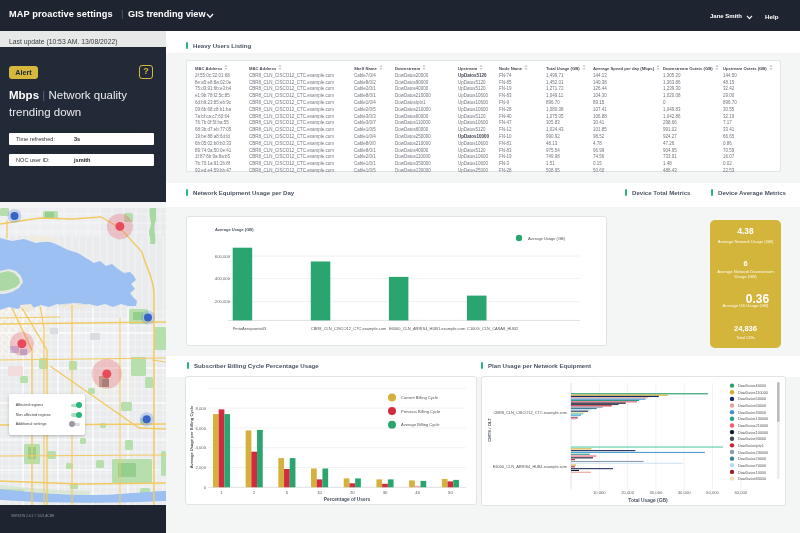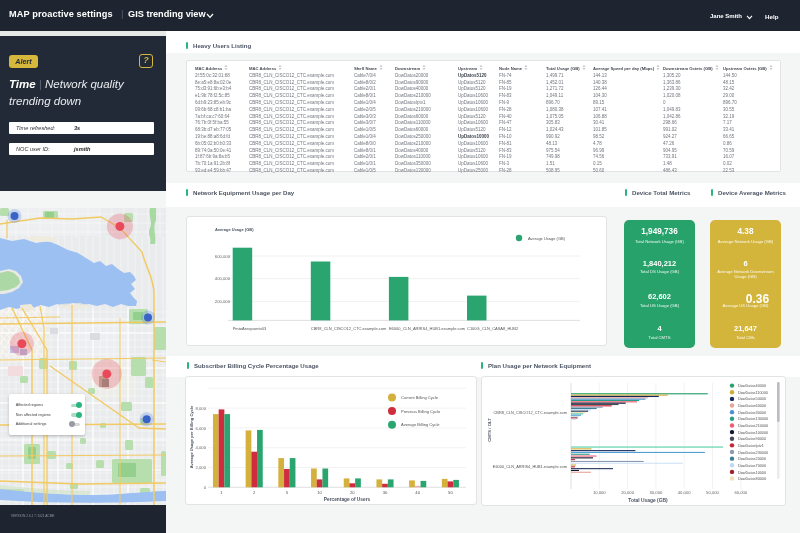--- a/index.html
+++ b/index.html
@@ -22,24 +22,24 @@
       </svg>
 <span class="abs" style="left:710px;top:13px;font-size:6px;font-weight:bold;">Jane Smith</span>
 <svg class="abs" style="left:746px;top:15px;" width="7" height="5">
         <path d="M1,0.8 L3.5,3.6 L6,0.8" stroke="#fff" stroke-width="1.1" fill="none"></path>
       </svg>
 <span class="abs" style="left:765px;top:13px;font-size:6.2px;font-weight:bold;">Help</span>
 </div>
 <div class="abs" style="left:0;top:31px;width:166px;height:22px;background:#e7e8e8;border-bottom:1px solid #d5d6d8;">
 <span class="abs" style="left:9px;top:7px;font-size:6.8px;color:#3a3f46;">Last update (10:53 AM. 13/08/2022)</span>
 </div>
-<div class="abs" style="left:0;top:36px;width:166px;height:155px;background:#222a38;color:#fff;font-style:italic;">
+<div class="abs" style="left:0;top:47px;width:166px;height:155px;background:#222a38;color:#fff;">
 <div class="abs" style="left:9px;top:19px;width:29px;height:13px;background:#d6b93c;border-radius:3px;text-align:center;line-height:13px;font-size:7.2px;font-weight:bold;color:#222a38;">Alert</div>
 <div class="abs" style="left:139px;top:18px;width:14px;height:14px;border:1.3px solid #d6b93c;border-radius:3px;text-align:center;line-height:11px;font-size:9px;font-weight:bold;color:#d6b93c;">?</div>
-<div class="abs" style="left:9px;top:40px;width:150px;font-size:11.5px;line-height:17px;color:#e9ebee;"><b style="color:#fff;">Time</b> <span style="color:#5a6473;">|</span> Network quality trending down</div>
+<div class="abs" style="left:9px;top:40px;width:150px;font-size:11.5px;line-height:17px;color:#e9ebee;"><b style="color:#fff;">Mbps</b> <span style="color:#5a6473;">|</span> Network quality trending down</div>
 <div class="abs" style="left:9px;top:86px;width:145px;height:12px;background:#fff;border-radius:1px;">
   <span class="abs" style="left:7px;top:3px;font-size:5.6px;color:#333;">Time refreshed:</span>
   <span class="abs" style="left:65px;top:3px;font-size:5.6px;font-weight:bold;color:#222;">3s</span>
 </div>
 <div class="abs" style="left:9px;top:107px;width:145px;height:12px;background:#fff;border-radius:1px;">
   <span class="abs" style="left:7px;top:3px;font-size:5.6px;color:#333;">NOC user ID:</span>
   <span class="abs" style="left:65px;top:3px;font-size:5.6px;font-weight:bold;color:#222;">jsmith</span>
 </div>
 </div>
 <div class="abs" style="left:0;top:208px;width:166px;height:297px;overflow:hidden;">
@@ -531,38 +531,28 @@
 <rect x="201.9" y="59.9" width="19.5" height="43.50000000000001" fill="#2aa56f"></rect>
 <text x="201.9" y="113" font-size="4" fill="#555">E6000_CLN_ARRIS4_HUB1.example.com</text>
 <rect x="280.0" y="78.6" width="19.5" height="24.80000000000001" fill="#2aa56f"></rect>
 <text x="280.0" y="113" font-size="4" fill="#555">C100G_CLN_CASA8_HUB2</text>
 <circle cx="332" cy="21" r="3.2" fill="#2aa56f"></circle>
 <text x="341" y="22.6" font-size="4" fill="#555">Average Usage (GB)</text>
 </svg>
 </div>
 <div class="stitle" style="left:625px;top:189px;"><span class="tick"></span>Device Total Metrics</div>
 <div class="stitle" style="left:711px;top:189px;"><span class="tick"></span>Device Average Metrics</div>
-<div class="abs" style="left:624px;top:220px;width:71px;height:128px;background:#27a26b;border-radius:5px;color:#fff;text-align:center;">
-<div class="abs" style="left:0;top:7px;width:71px;font-size:8.2px;font-weight:bold;">1,949,736</div>
-<div class="abs" style="left:3px;top:18.5px;width:65px;font-size:4.2px;color:rgba(255,255,255,0.92);line-height:5px;">Total Network Usage (GB)</div>
-<div class="abs" style="left:0;top:39px;width:71px;font-size:7.5px;font-weight:bold;">1,840,212</div>
-<div class="abs" style="left:3px;top:49px;width:65px;font-size:4.2px;color:rgba(255,255,255,0.92);line-height:5px;">Total DS Usage (GB)</div>
-<div class="abs" style="left:0;top:72px;width:71px;font-size:7.5px;font-weight:bold;">62,602</div>
-<div class="abs" style="left:3px;top:83px;width:65px;font-size:4.2px;color:rgba(255,255,255,0.92);line-height:5px;">Total US Usage (GB)</div>
-<div class="abs" style="left:0;top:104px;width:71px;font-size:7.5px;font-weight:bold;">4</div>
-<div class="abs" style="left:3px;top:115px;width:65px;font-size:4.2px;color:rgba(255,255,255,0.92);line-height:5px;">Total CMTS</div>
-</div>
 <div class="abs" style="left:710px;top:220px;width:71px;height:128px;background:#d4b53c;border-radius:5px;color:#fff;text-align:center;">
 <div class="abs" style="left:0;top:7px;width:71px;font-size:8.2px;font-weight:bold;">4.38</div>
 <div class="abs" style="left:3px;top:18.5px;width:65px;font-size:4.2px;color:rgba(255,255,255,0.92);line-height:5px;">Average Network Usage (GB)</div>
 <div class="abs" style="left:0;top:39px;width:71px;font-size:7.5px;font-weight:bold;">6</div>
 <div class="abs" style="left:3px;top:49px;width:65px;font-size:4.2px;color:rgba(255,255,255,0.92);line-height:5px;">Average Network Downstream Usage (GB)</div>
 <div class="abs" style="left:12px;top:72px;width:71px;font-size:12px;font-weight:bold;">0.36</div>
 <div class="abs" style="left:3px;top:83px;width:65px;font-size:4.2px;color:rgba(255,255,255,0.92);line-height:5px;">Average US Usage (GB)</div>
-<div class="abs" style="left:0;top:104px;width:71px;font-size:7.5px;font-weight:bold;">21,647</div>
+<div class="abs" style="left:0;top:104px;width:71px;font-size:7.5px;font-weight:bold;">24,836</div>
 <div class="abs" style="left:3px;top:115px;width:65px;font-size:4.2px;color:rgba(255,255,255,0.92);line-height:5px;">Total CMs</div>
 </div>
 <div class="stitle" style="left:187px;top:362px;"><span class="tick"></span>Subscriber Billing Cycle Percentage Usage</div>
 <div class="card" style="left:185px;top:376px;width:292px;height:129px;">
 <svg width="290" height="127" viewBox="0 0 290 127">
 <text x="7" y="60" font-size="4.1" font-weight="bold" fill="#4b5362" text-anchor="middle" transform="rotate(-90 7 60)">Average Usage per Billing Cycle</text>
 <text x="20" y="111.89999999999999" font-size="4.2" fill="#666" text-anchor="end">0</text>
 <line x1="22" y1="90.5" x2="280" y2="90.5" stroke="#ececec" stroke-width="0.7"></line>
 <text x="20" y="92.1" font-size="4.2" fill="#666" text-anchor="end">2,000</text>
 <line x1="22" y1="70.7" x2="280" y2="70.7" stroke="#ececec" stroke-width="0.7"></line>

